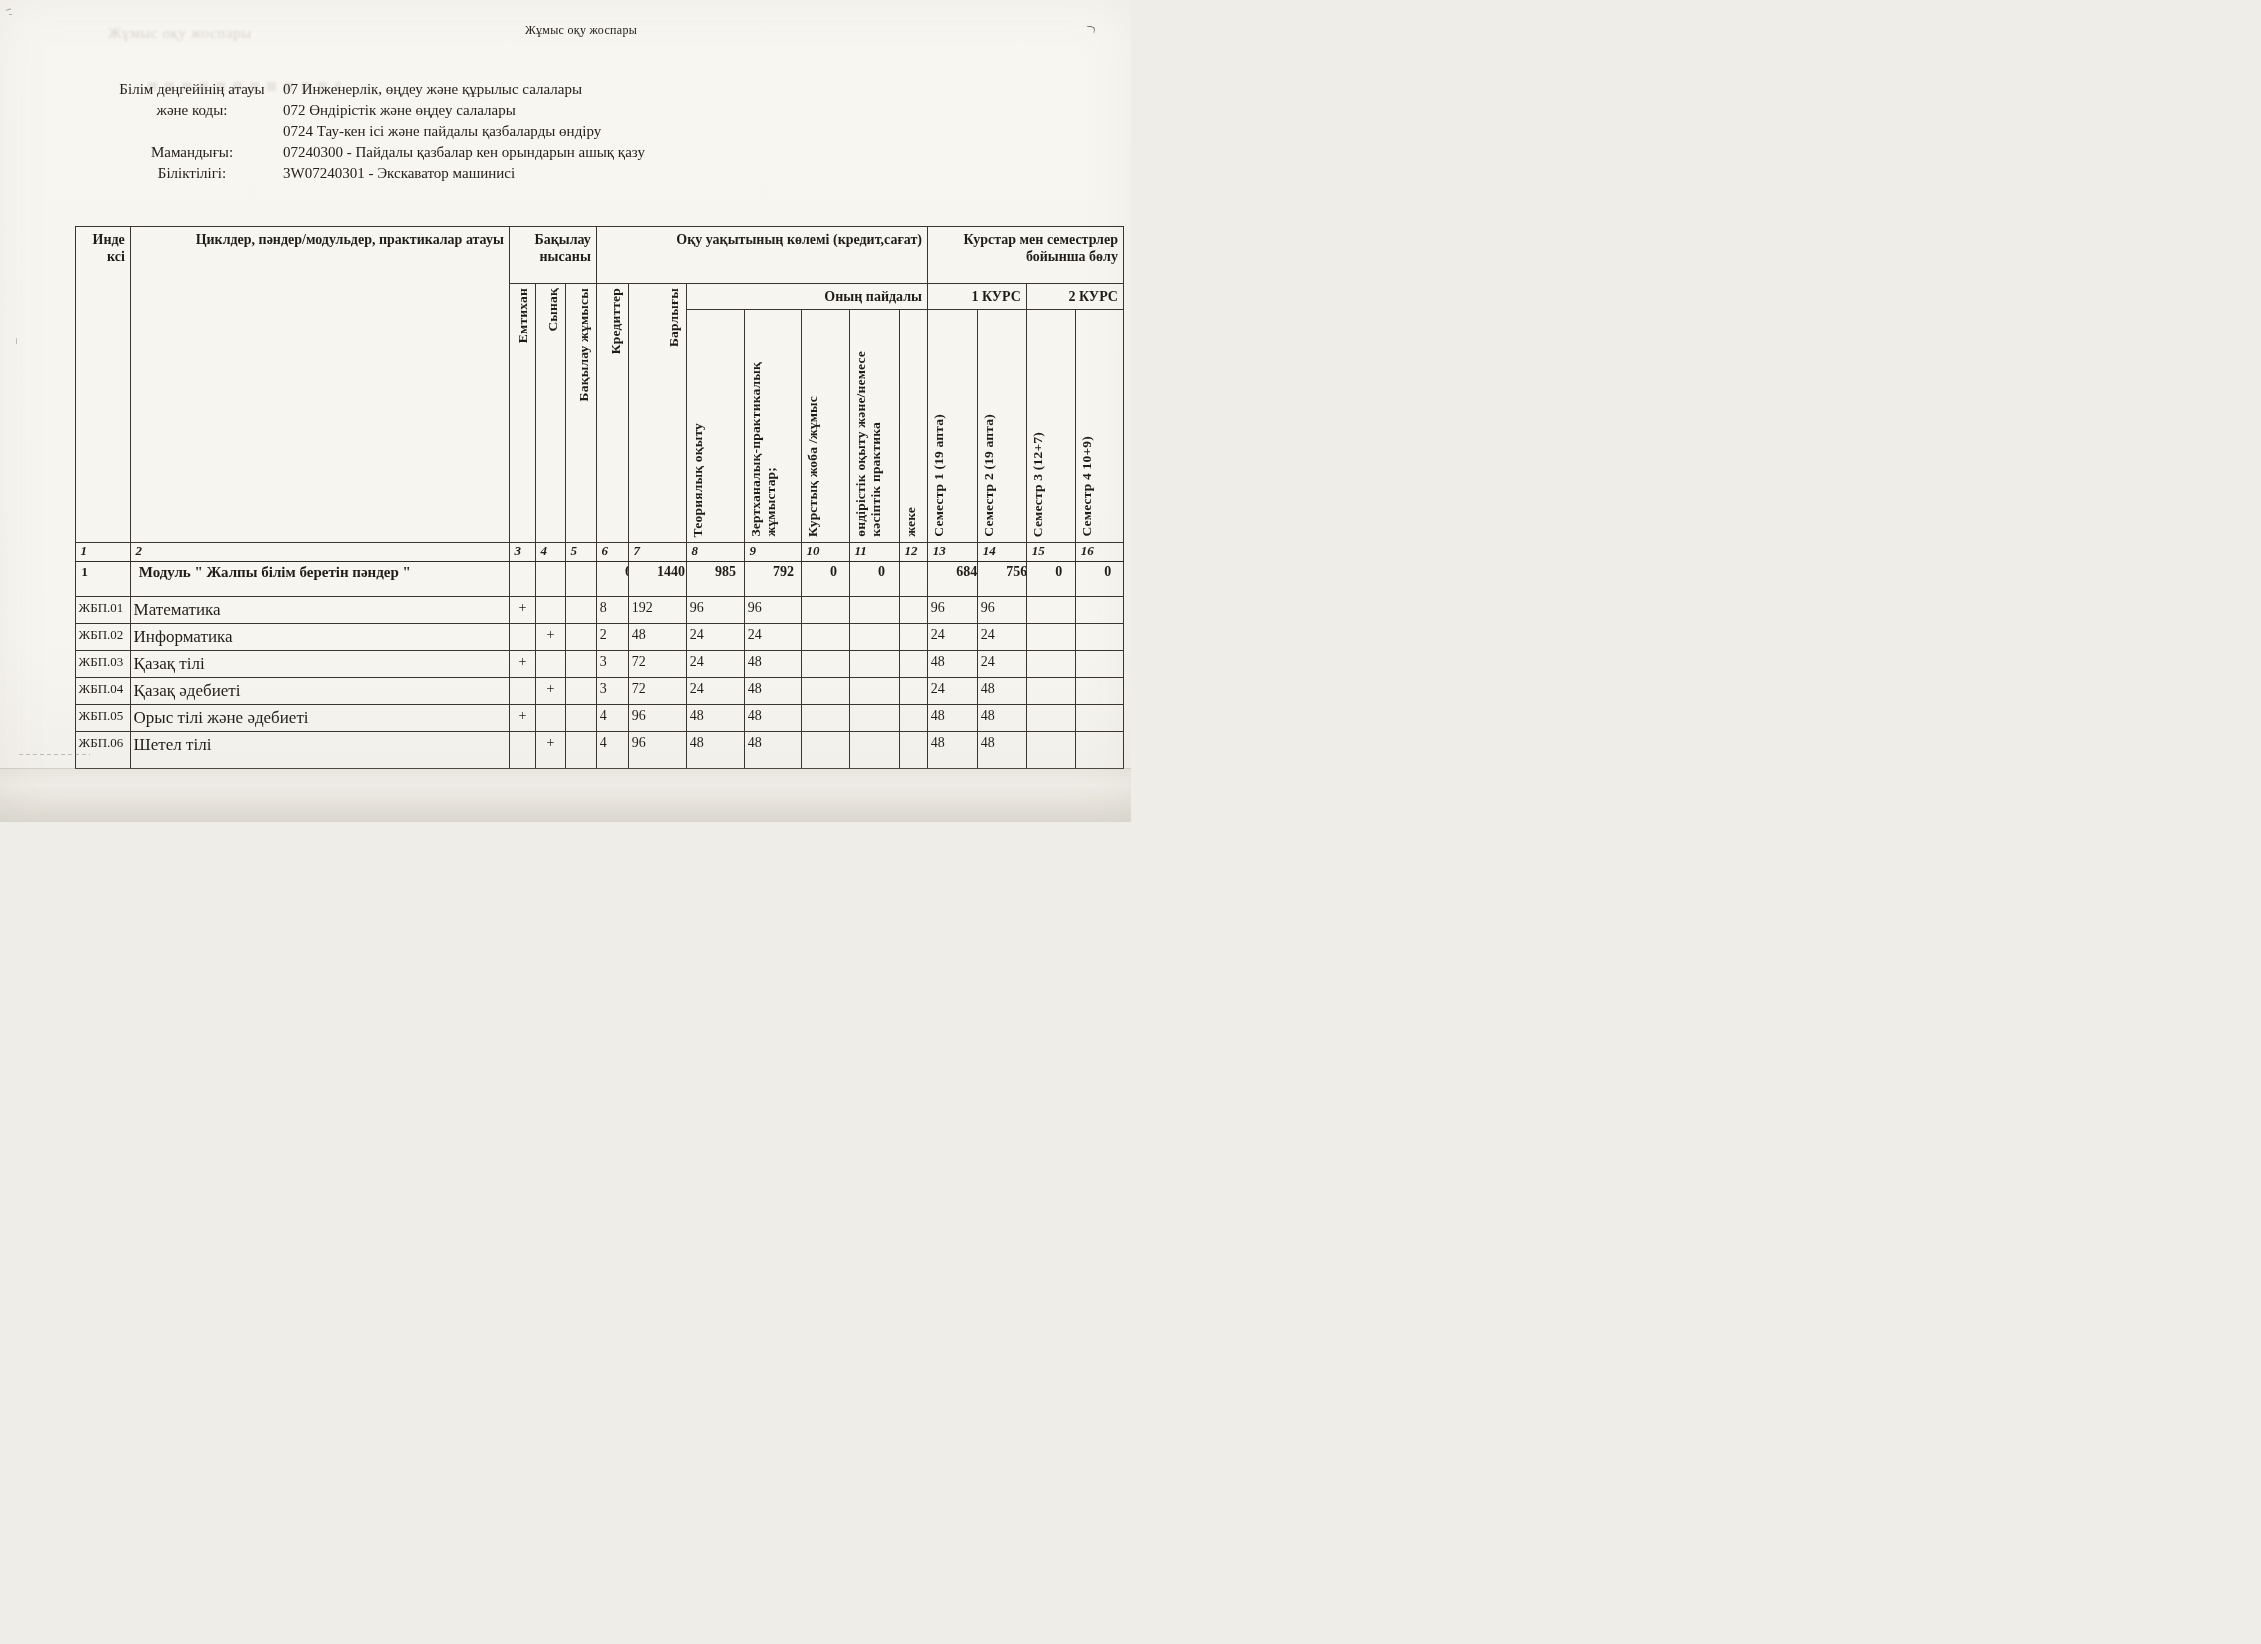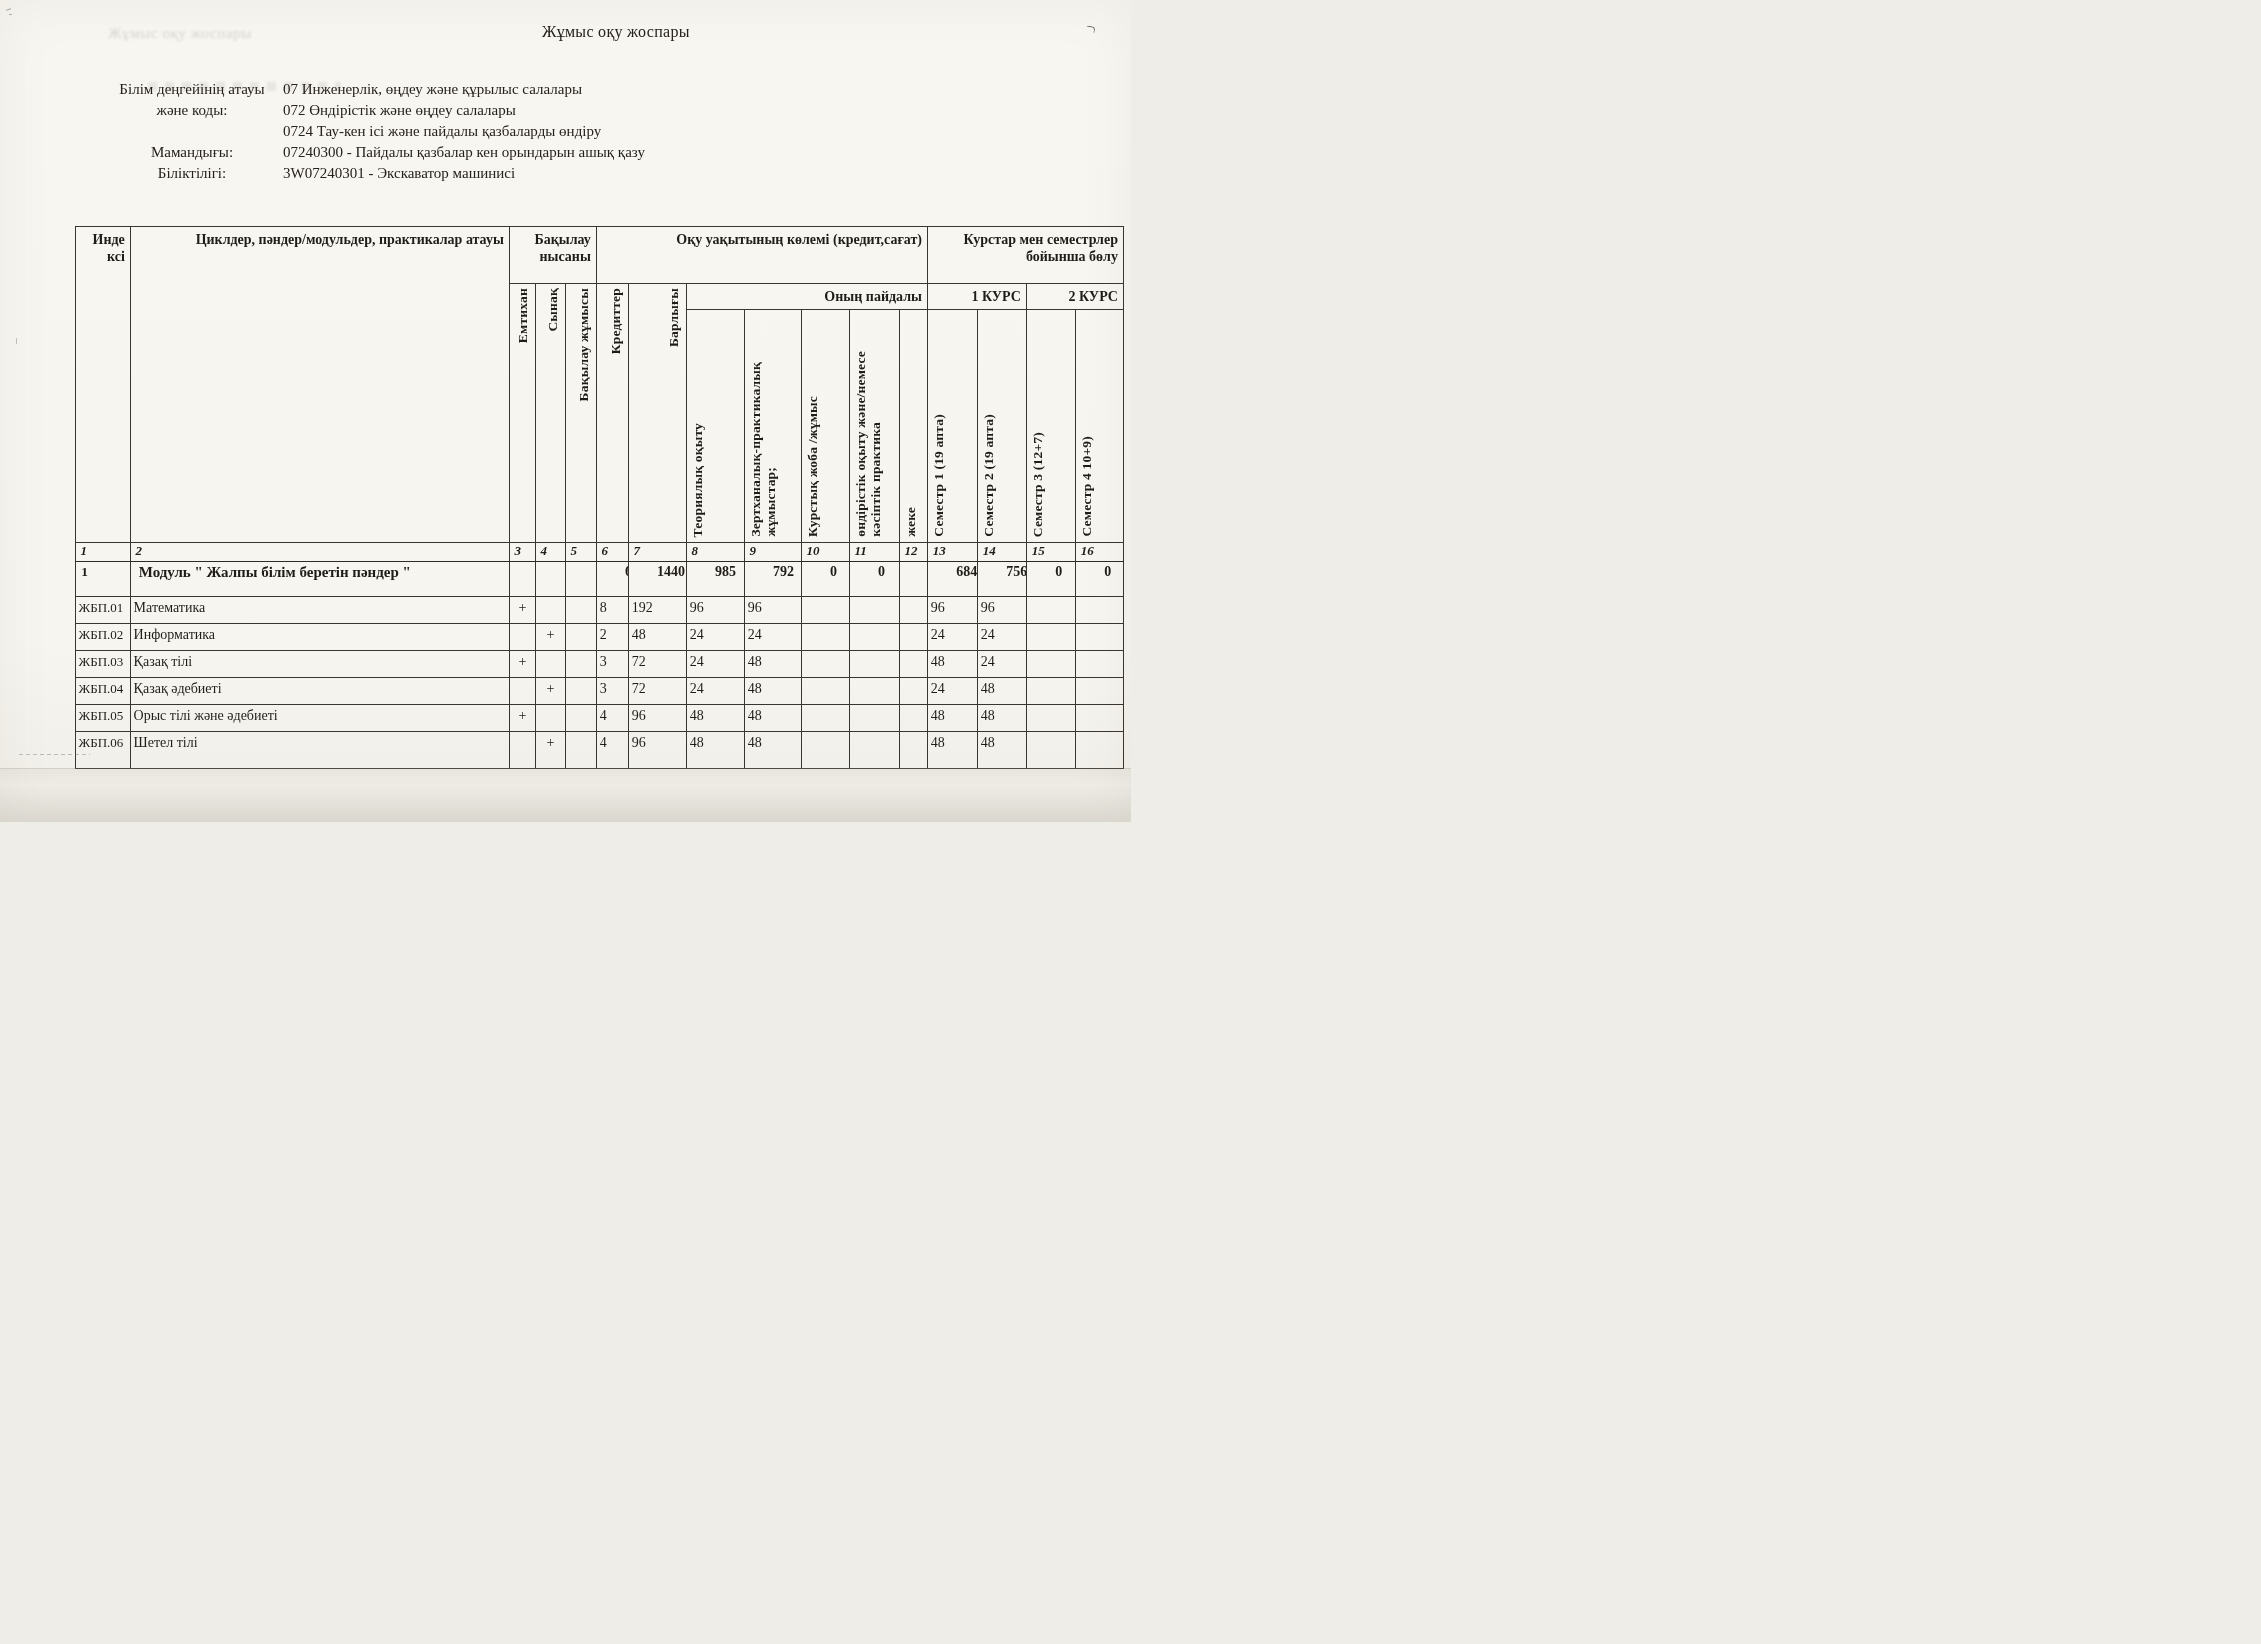--- a/index.html
+++ b/index.html
@@ -11,22 +11,22 @@
     position:relative;
     overflow:hidden;
   }
   .page{
     position:absolute;inset:0;
     background:linear-gradient(180deg,#f8f6f1 0%,#f7f5f0 78%,#f2f0ea 93%,#eae7e0 100%);
     box-shadow:inset 0 0 52px rgba(120,110,95,.08);
   }
   
   .title{
-    position:absolute;left:542px;top:23px;
-    font-size:16px;color:#26211c;letter-spacing:0.3px;
+    position:absolute;left:525px;top:23px;
+    font-size:12px;color:#26211c;letter-spacing:0.3px;
     white-space:nowrap;
   }
   .ghost-title{
     position:absolute;left:108px;top:24.5px;width:219px;
     font-size:15px;color:#6b645c;opacity:.22;
     filter:blur(1px);letter-spacing:0.6px;white-space:nowrap;
   }
   .ghost-smudge{
     position:absolute;left:148px;top:82px;width:193px;height:9px;
     background:repeating-linear-gradient(90deg,rgba(110,100,90,.10) 0 9px,rgba(110,100,90,0) 9px 17px);
@@ -92,21 +92,21 @@
   tr.modrow td{
     font-weight:bold;vertical-align:top;padding-top:2.6px;padding-left:28px;
   }
   tr.modrow td.nm{padding-left:7.7px;font-size:15px;}
   
   tr.datarow{height:27px;}
   tr.datarow.tall{height:37px;}
   tr.datarow td{vertical-align:top;padding-top:3.9px;}
   td.ix{font-size:13px;padding-left:3.2px;}
   tr.modrow td.ix{font-size:13.5px;padding-left:5.2px;}
-  td.nm{font-size:14px;padding-left:7.7px;}
+  td.nm{font-size:17px;padding-left:7.7px;}
   td.pm{text-align:center;font-size:14px;padding-left:0;}
   td.num{font-size:14px;padding-left:5.8px;}
   
   .corner-mark{
     position:absolute;left:1086px;top:26px;width:7.7px;height:5.8px;
     border-top:1.3px solid #4a4540;border-right:1.3px solid #55504a;
     border-radius:0 3.9px 0 0;transform:rotate(8deg);opacity:.8;
   }
   .edge-mark1{position:absolute;left:6.4px;top:9px;width:5.2px;height:1.3px;background:#6a655e;opacity:.6;transform:rotate(-20deg);}
   .edge-mark2{position:absolute;left:9px;top:14px;width:3.2px;height:1.3px;background:#6a655e;opacity:.5;}

